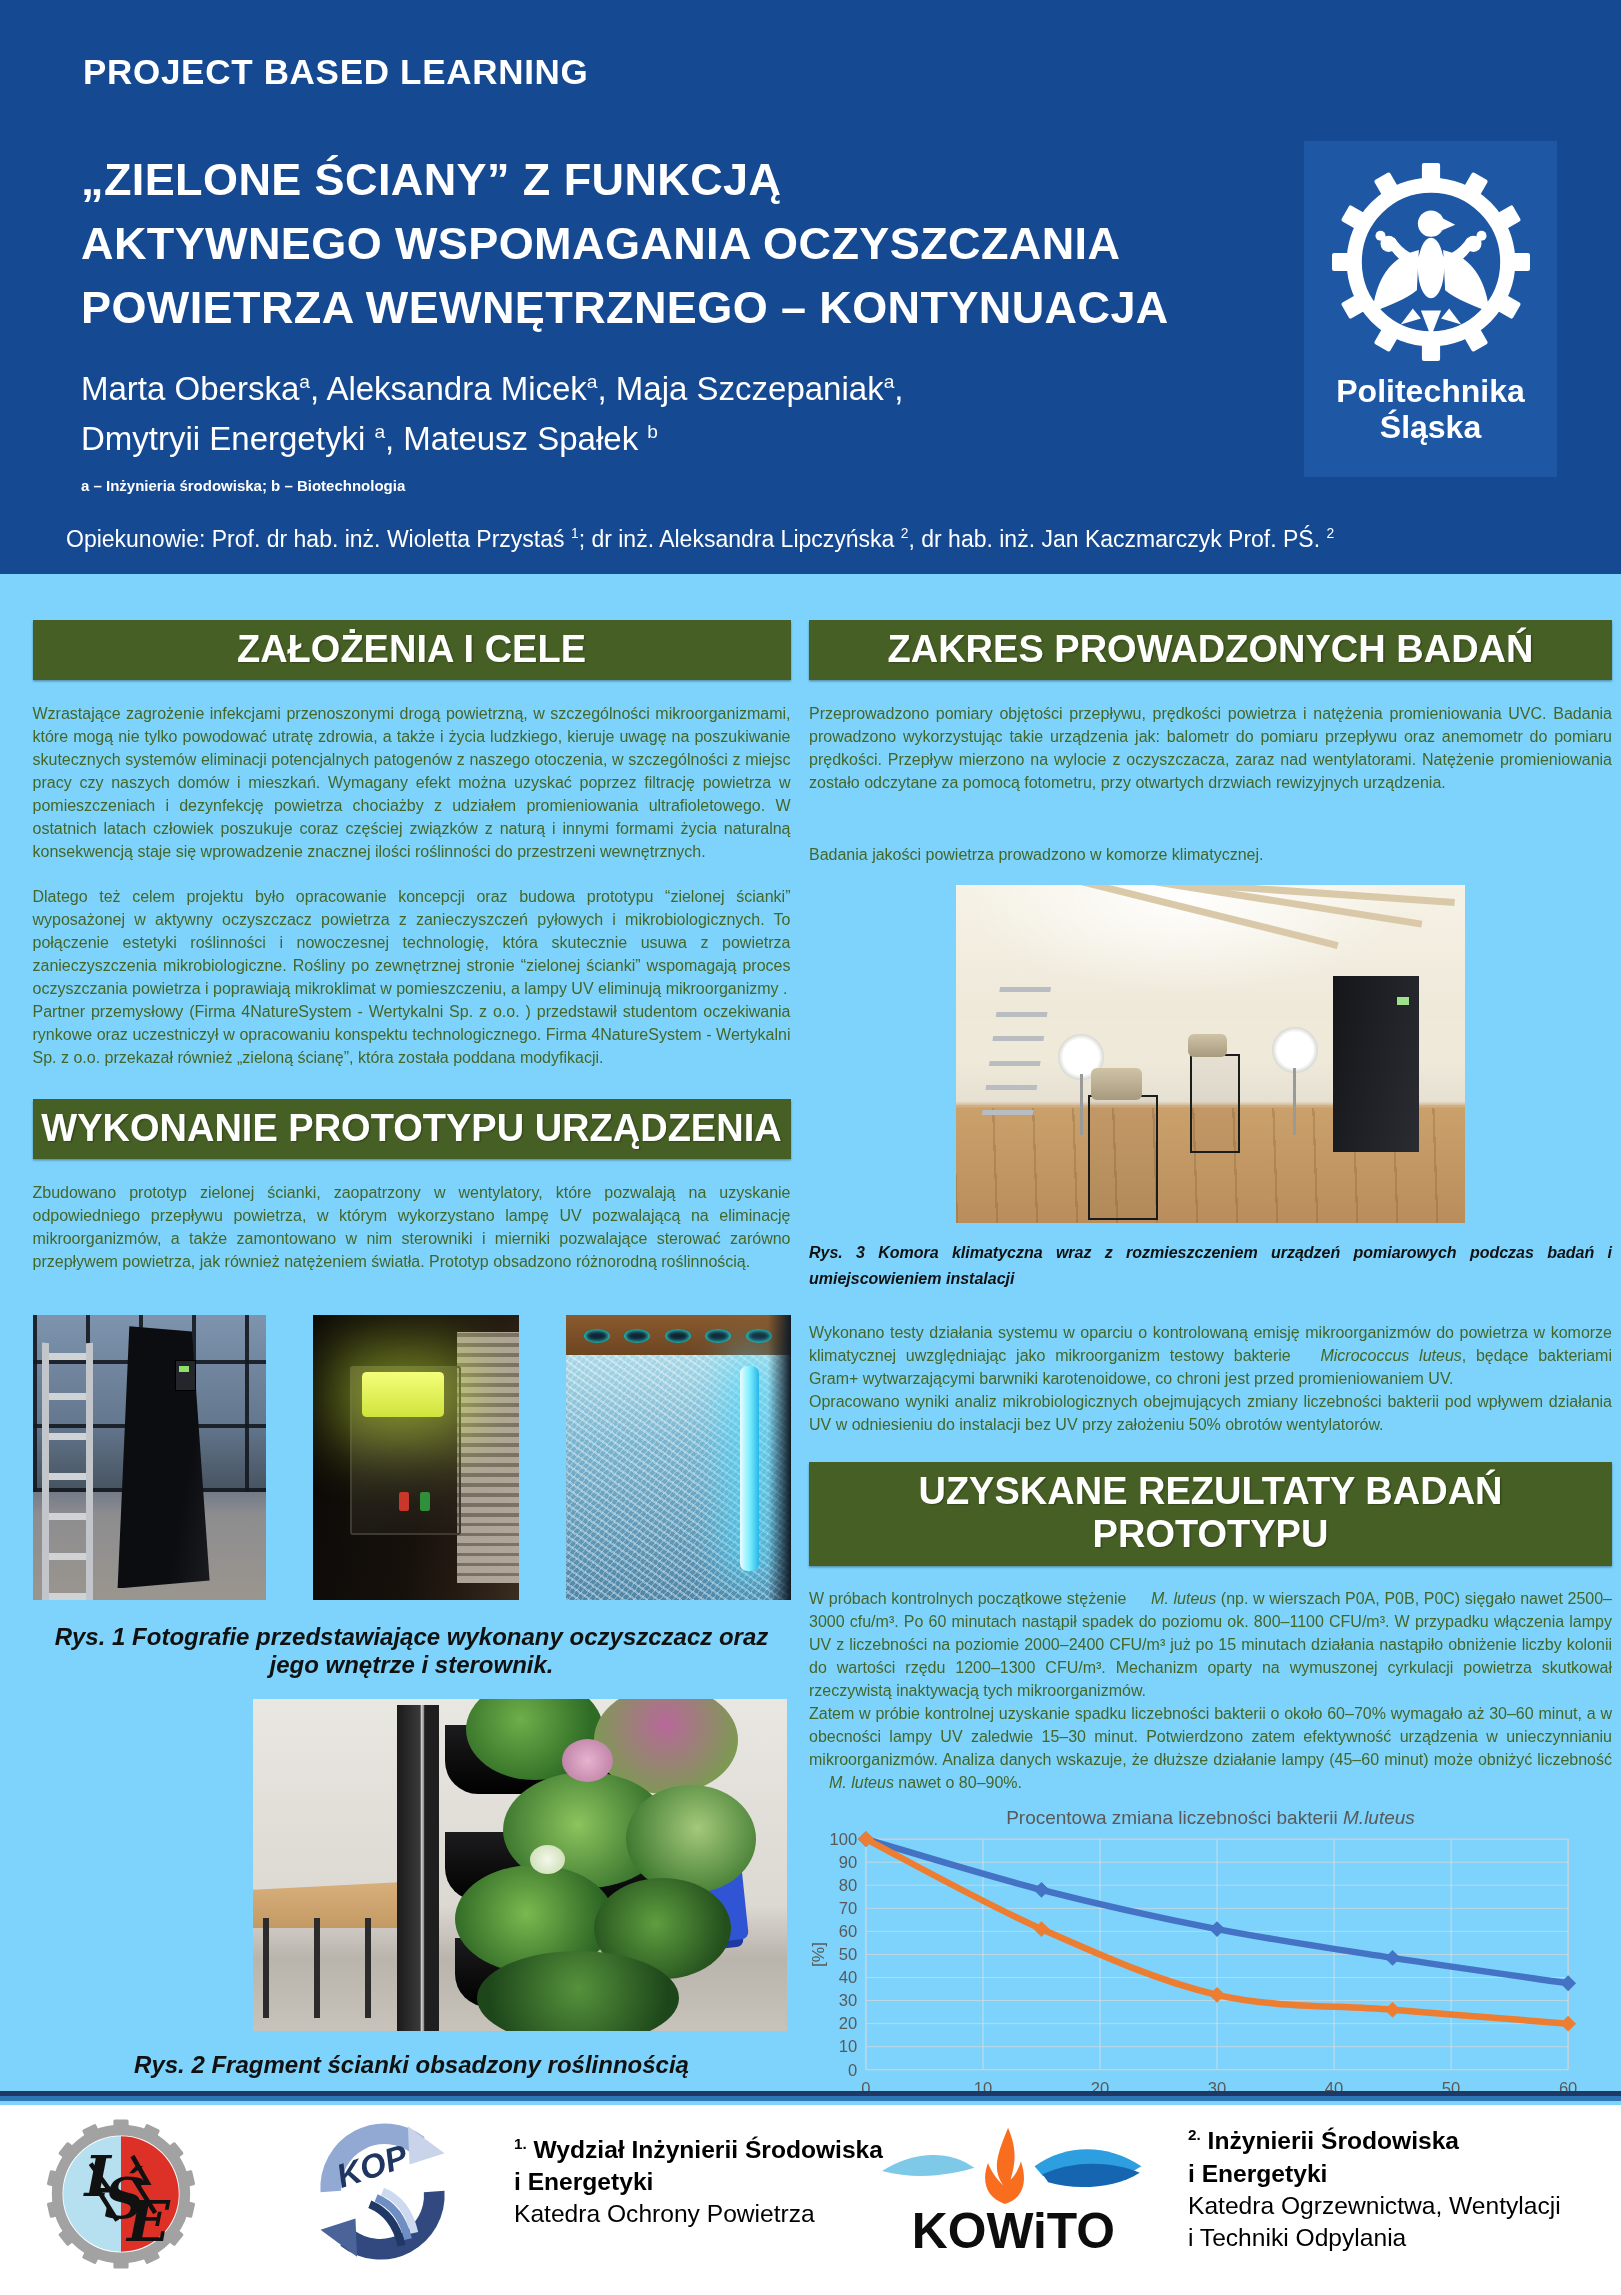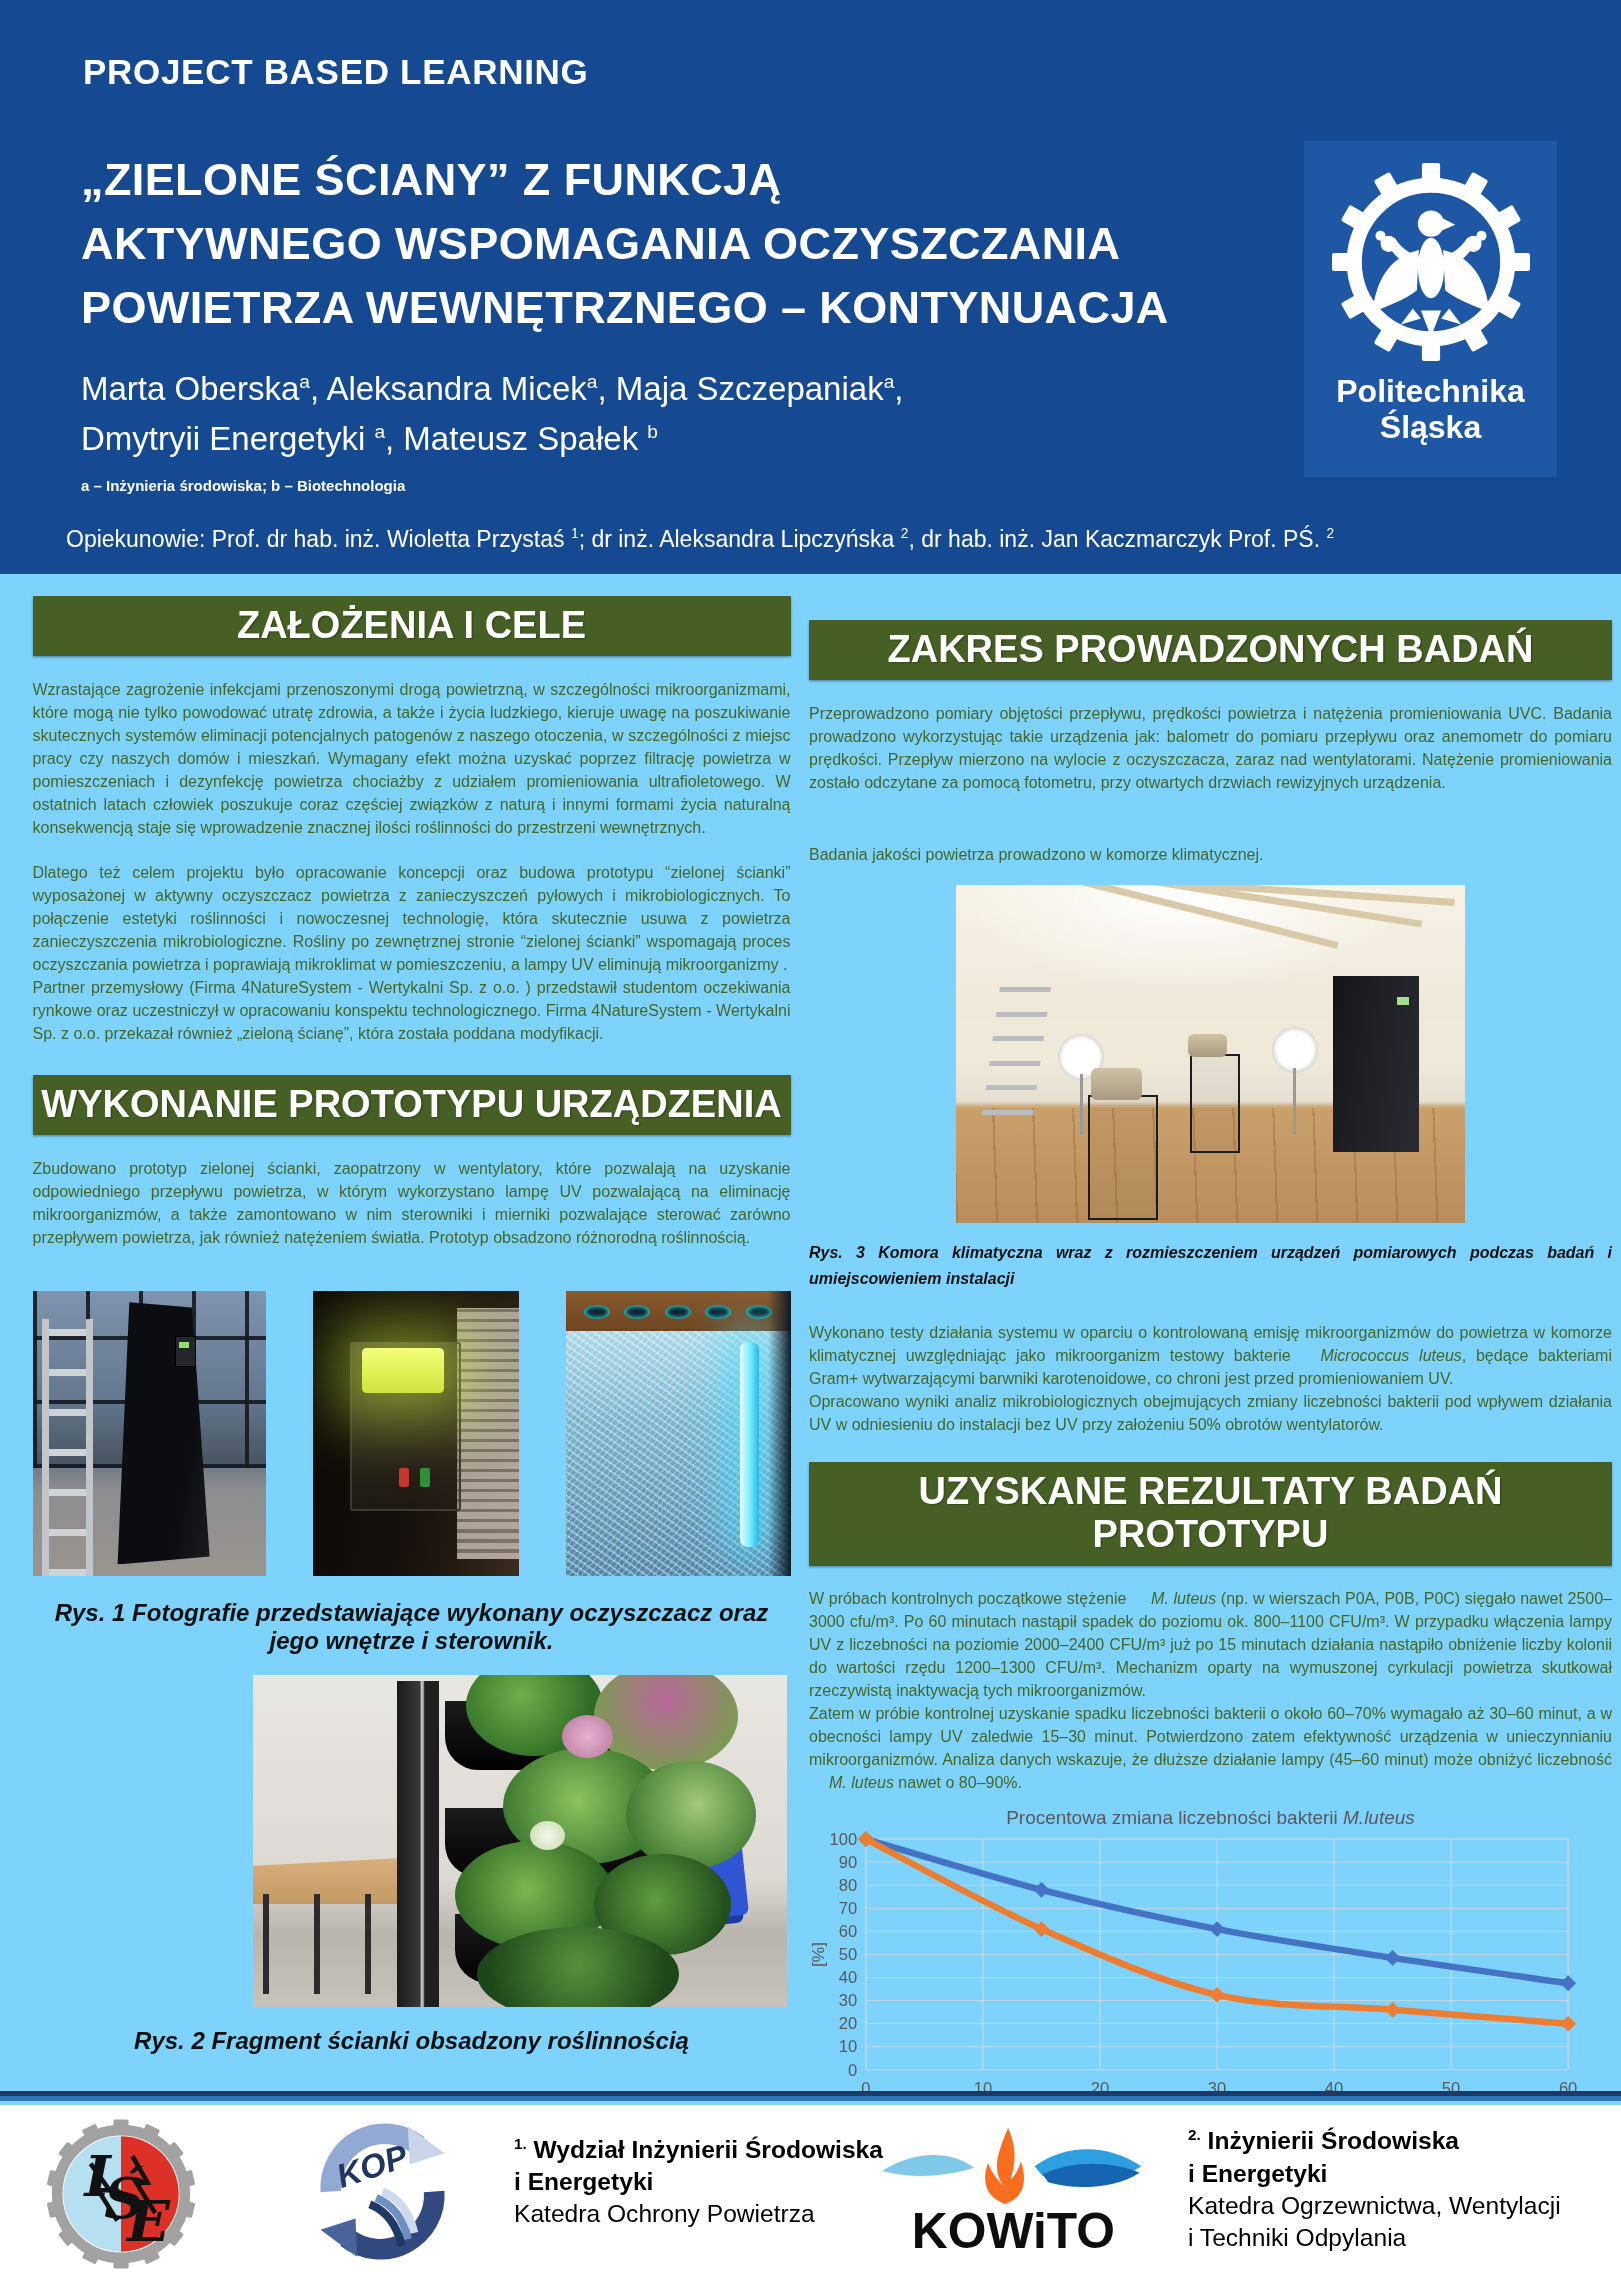--- a/index.html
+++ b/index.html
@@ -13,21 +13,21 @@
   .authors sup{font-size:58%;}
   .affil{position:absolute;left:81px;top:477px;font-size:15px;font-weight:bold;}
   .supervisors{position:absolute;left:66px;top:526px;font-size:23px;}
   .supervisors sup{font-size:60%;}
   .logo-panel{position:absolute;left:1296px;top:141px;width:253px;height:336px;background:#1E57A4;
               display:flex;flex-direction:column;align-items:center;margin-left:8px;}
   .logo-panel svg{margin-top:20px;}
   .logo-name{margin-top:10px;text-align:center;font-size:32px;font-weight:bold;line-height:36px;}
   
   .col{position:absolute;}
-  .col-left{left:32.5px;top:596px;width:758px;}
+  .col-left{left:32.5px;top:620px;width:758px;}
   .col-right{left:809px;top:620px;width:803px;}
   .bar{background:#465F24;color:#fff;text-align:center;font-weight:bold;font-size:38px;
        padding:8px 0 9.4px 0;box-shadow:0 2.2px 2.2px rgba(0,0,0,0.35);text-shadow:1.4px 1.4px 1.4px rgba(0,0,0,0.25);}
   .body-text{color:#456628;font-size:16px;line-height:23px;text-align:justify;margin:0;}
   .body-text .it{font-style:italic;margin-left:20px;}
   .mt{margin-top:21.7px;}
   .caption{color:#111;font-style:italic;font-weight:600;font-size:24px;text-align:center;margin:4px;}
   .caption-j{color:#111;font-style:italic;font-weight:600;font-size:16px;line-height:26px;text-align:justify;margin:0;}
   
   .photo{position:relative;overflow:hidden;background:#777;}

